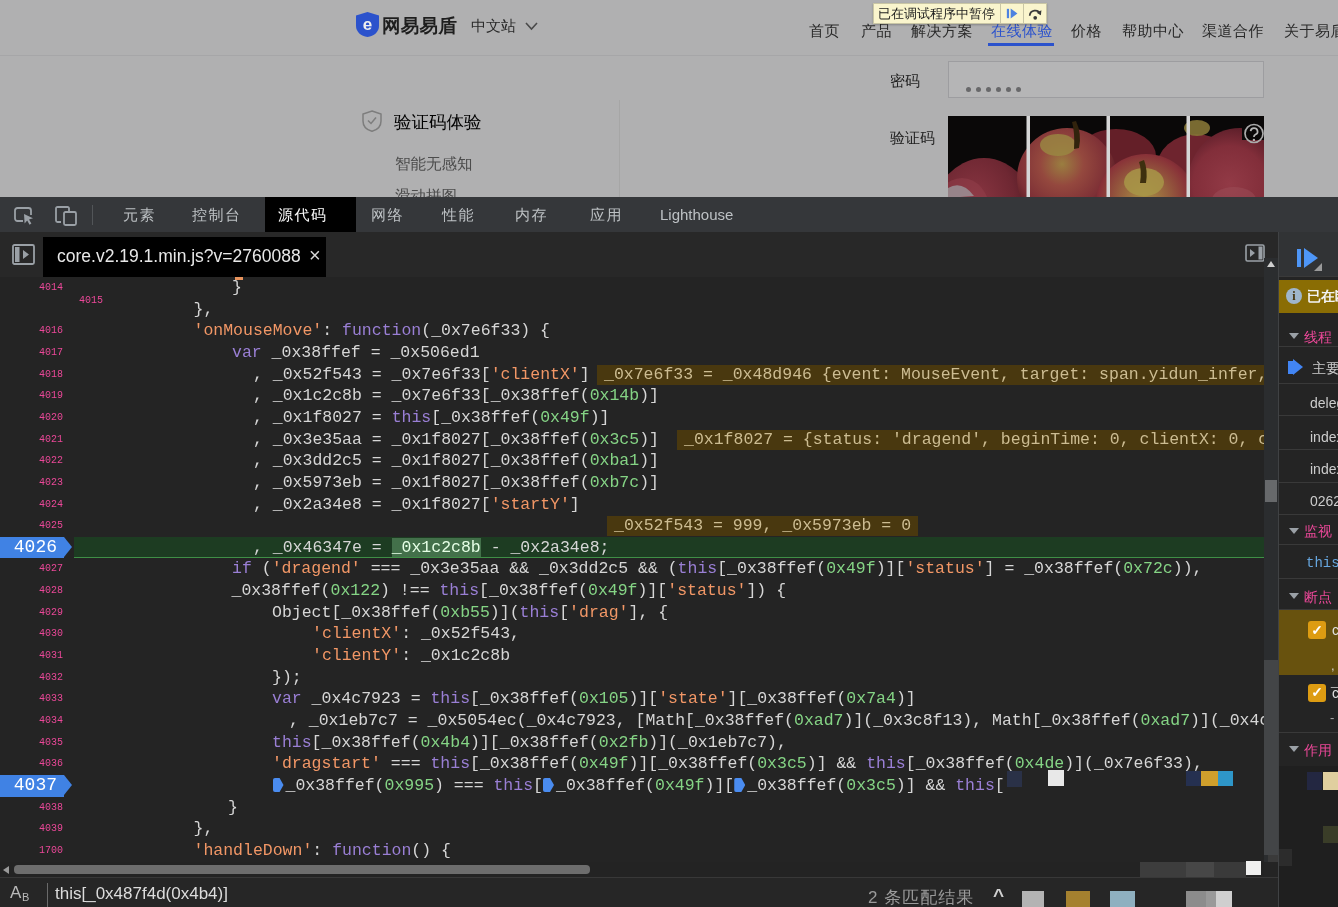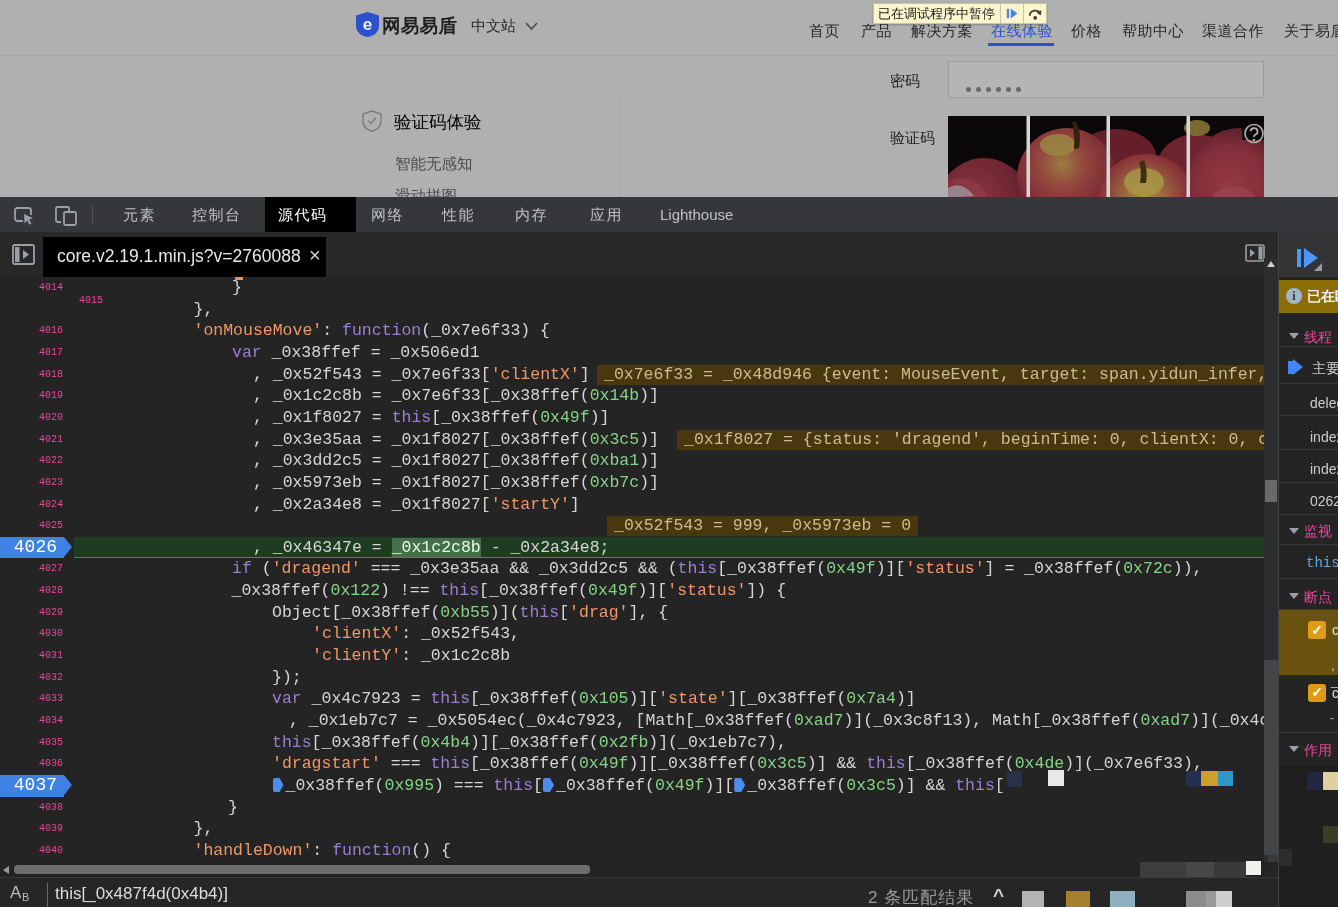--- a/index.html
+++ b/index.html
@@ -238,21 +238,21 @@
       <div class="gut" style="padding-right:1px;top:454.65px;">4035</div>
       <div class="cl" style="left:272px;top:454.65px;"><i class="k">this</i>[_0x38ffef(<i class="n">0x4b4</i>)][_0x38ffef(<i class="n">0x2fb</i>)](_0x1eb7c7),</div>
       <div class="gut" style="padding-right:1px;top:476.3px;">4036</div>
       <div class="cl" style="left:272px;top:476.3px;"><i class="s">'dragstart'</i> === <i class="k">this</i>[_0x38ffef(<i class="n">0x49f</i>)][_0x38ffef(<i class="n">0x3c5</i>)] &amp;&amp; <i class="k">this</i>[_0x38ffef(<i class="n">0x4de</i>)](_0x7e6f33),</div>
       <div class="flag" style="top:497.95px;padding-right:7px;">4037</div>
       <div class="cl" style="left:272.5px;top:497.95px;"><i class="bpmark"></i>_0x38ffef(<i class="n">0x995</i>) === <i class="k">this</i>[<i class="bpmark"></i>_0x38ffef(<i class="n">0x49f</i>)][<i class="bpmark"></i>_0x38ffef(<i class="n">0x3c5</i>)] &amp;&amp; <i class="k">this</i>[</div>
       <div class="gut" style="padding-right:1px;top:519.6px;">4038</div>
       <div class="cl" style="left:228px;top:519.6px;">}</div>
       <div class="gut" style="padding-right:1px;top:541.25px;">4039</div>
       <div class="cl" style="left:193.5px;top:541.25px;">},</div>
-      <div class="gut" style="padding-right:1px;top:562.9px;">4040</div>
+      <div class="gut" style="padding-right:1px;top:562.9px;">1700</div>
       <div class="cl" style="left:193.5px;top:562.9px;"><i class="s">'handleDown'</i>: <i class="k">function</i>() {</div>
       <div class="abs" style="left:1007px;top:494px;width:15px;height:16px;background:#2a3147;"></div>
       <div class="abs" style="left:1048px;top:493px;width:16px;height:16px;background:#e8e8e8;"></div>
       <div class="abs" style="left:1186px;top:494px;width:15px;height:15px;background:#253050;"></div>
       <div class="abs" style="left:1201px;top:494px;width:17px;height:15px;background:#cf9f2c;"></div>
       <div class="abs" style="left:1218px;top:494px;width:15px;height:15px;background:#2e96c8;"></div>
     </div>
 
     <div class="abs" style="left:1264px;top:61px;width:14px;height:604px;background:#2b2d2f;">
       <div class="abs" style="left:3px;top:3px;width:0;height:0;border-left:4px solid transparent;border-right:4px solid transparent;border-bottom:6px solid #cfcfcf;"></div>

